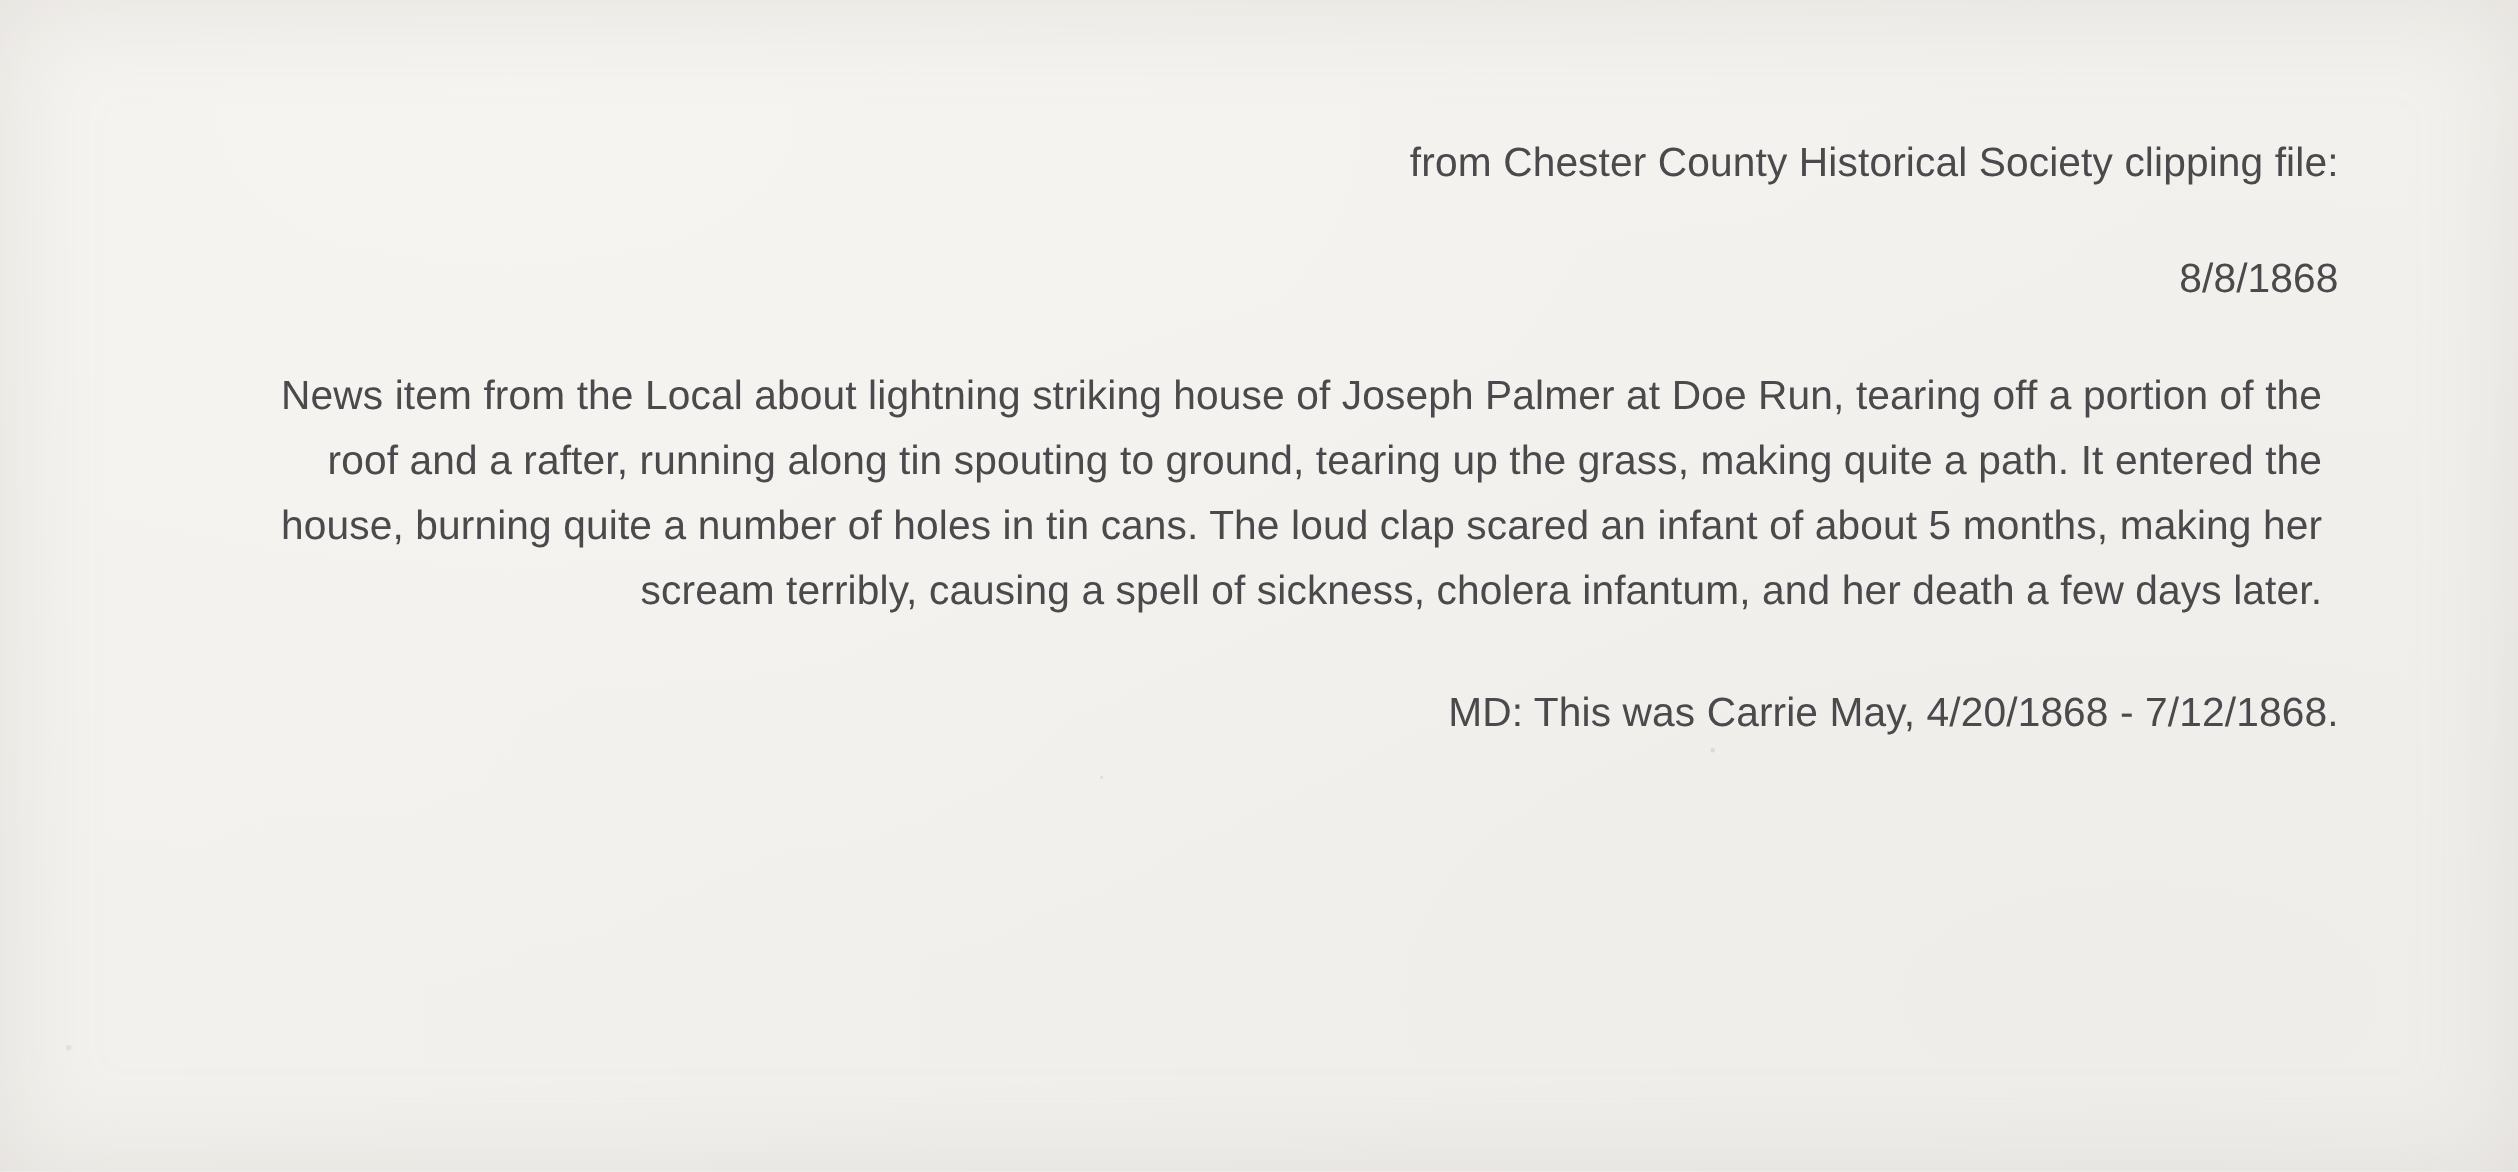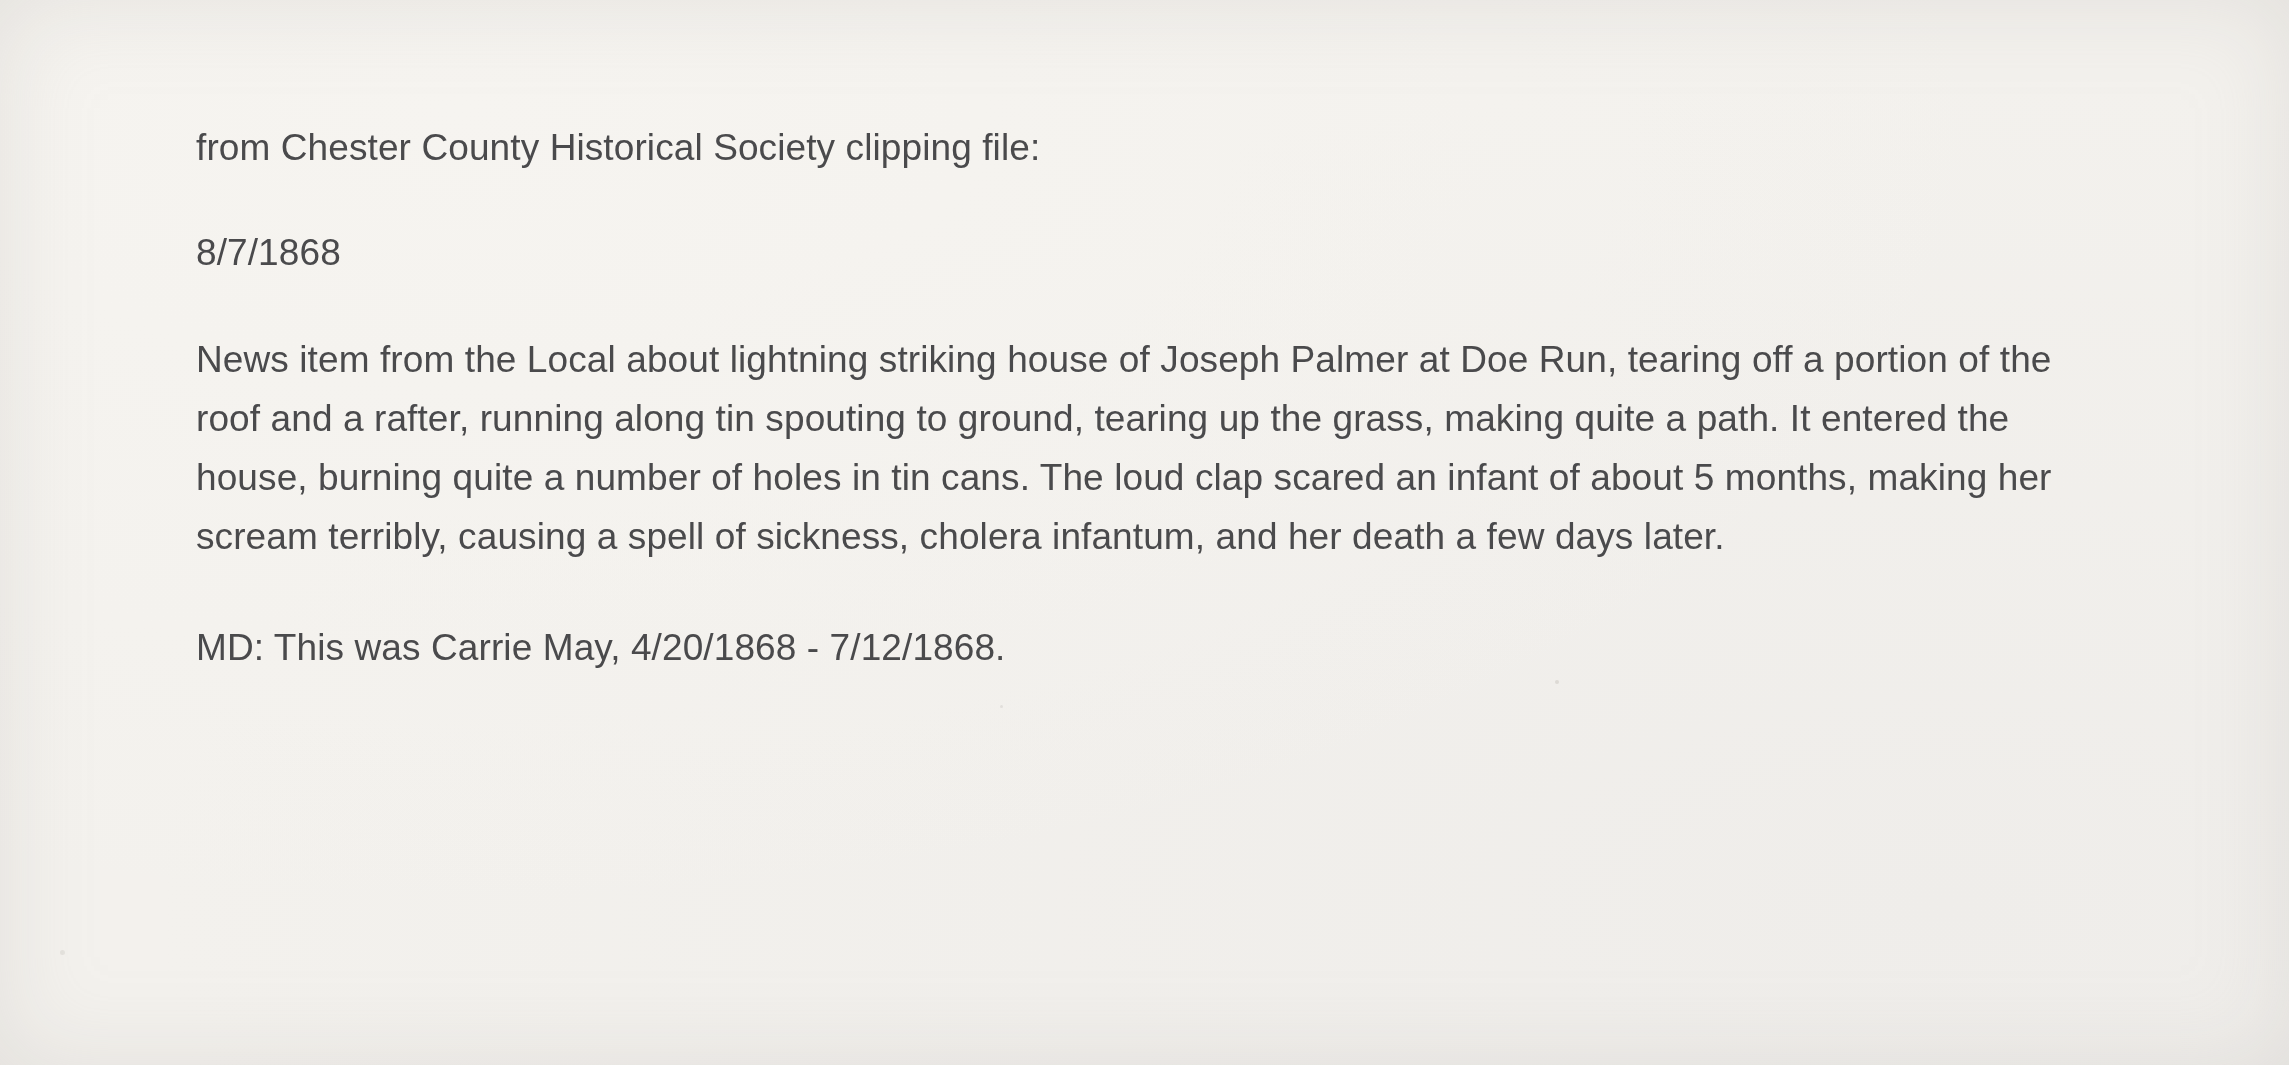--- a/index.html
+++ b/index.html
@@ -28,20 +28,21 @@
     top: 118px;
     width: 1960px;
   }
   .para {
     color: #4a4a4c;
     font-size: 37px;
     line-height: 59px;
     letter-spacing: 0.1px;
     margin: 0 0 40px 0;
     max-width: 1930px;
+    text-align: right;
   }
   .para.heading {
     margin-bottom: 46px;
   }
   .para.date {
     margin-bottom: 48px;
   }
   .para.main {
     margin-bottom: 52px;
     max-width: 1915px;
@@ -65,21 +66,21 @@
 </style>
 </head>
 <body>
 
 <div class="page">
 
   <div class="doc-body">
 
     <p class="para heading">from Chester County Historical Society clipping file:</p>
 
-    <p class="para date">8/7/1868</p>
+    <p class="para date">8/8/1868</p>
 
     <p class="para main">News item from the Local about lightning striking house of Joseph Palmer at Doe Run, tearing off a portion of the roof and a rafter, running along tin spouting to ground, tearing up the grass, making quite a path.  It entered the house, burning quite a number of holes in tin cans.  The loud clap scared an infant of about 5 months, making her scream terribly, causing a spell of sickness, cholera infantum, and her death a few days later.</p>
 
     <p class="para note">MD:  This was Carrie May, 4/20/1868 - 7/12/1868.</p>
 
   </div>
 
   <span class="speck" style="left:1555px; top:680px; width:4px; height:4px;"></span>
   <span class="speck" style="left:60px; top:950px; width:5px; height:5px; opacity:0.35;"></span>
   <span class="speck" style="left:1000px; top:705px; width:3px; height:3px; opacity:0.4;"></span>

